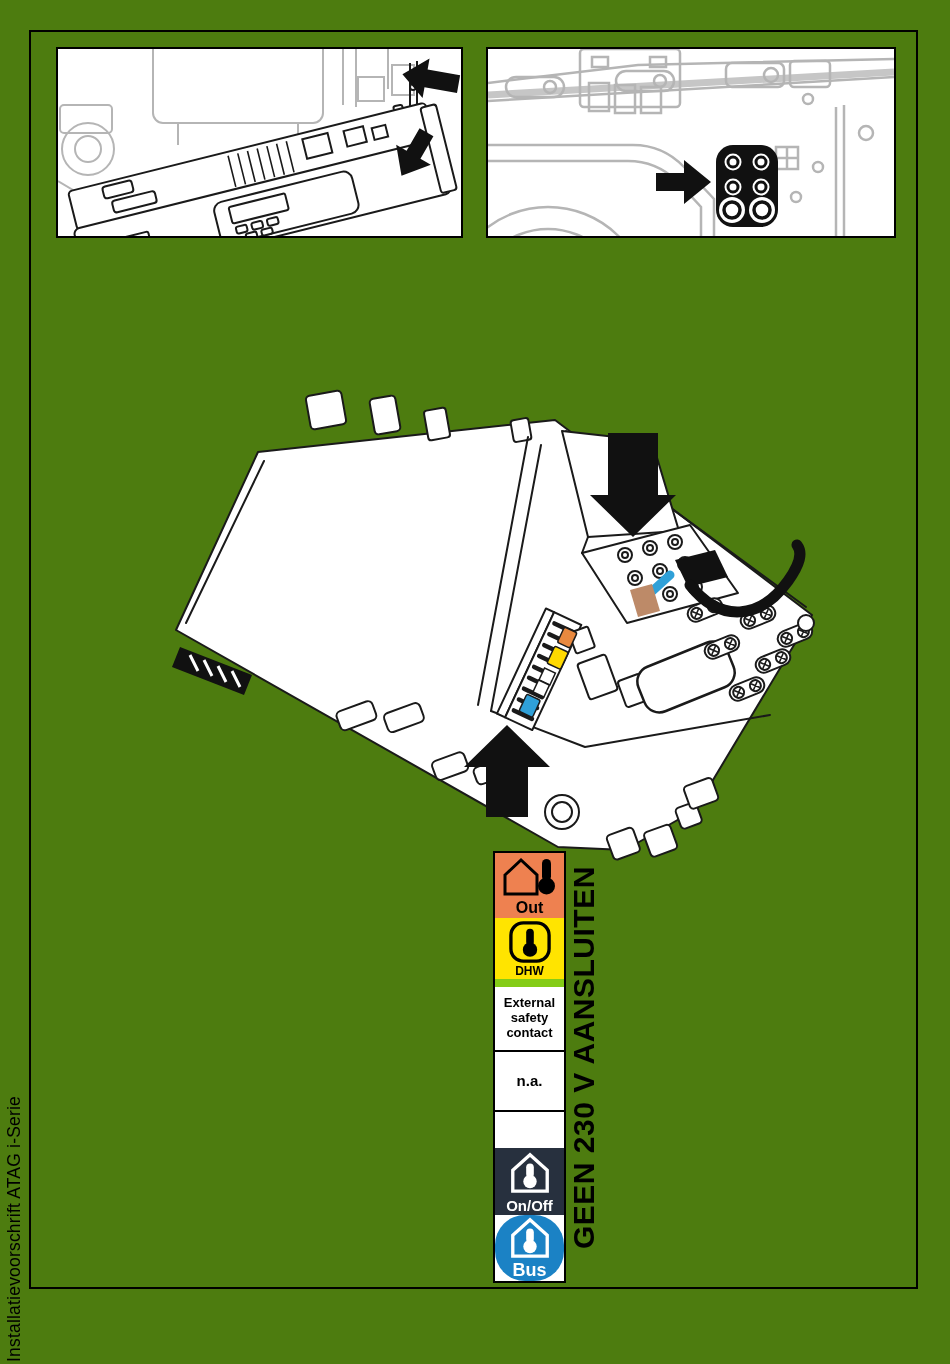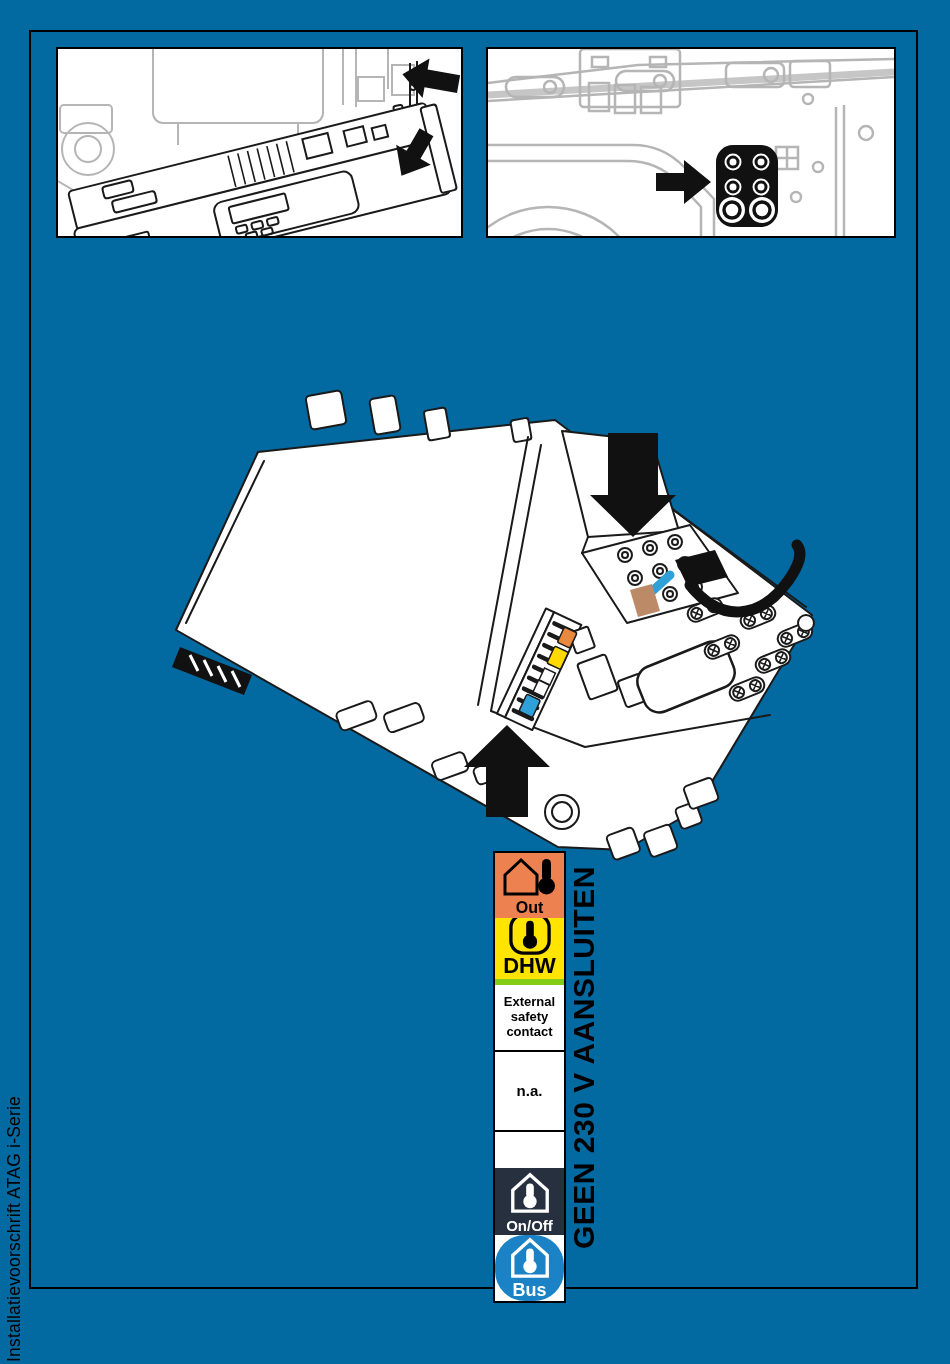--- a/index.html
+++ b/index.html
@@ -1,29 +1,29 @@
 <!DOCTYPE html>
 <html><head>
 <meta charset="utf-8">
 <style>
   html,body{margin:0;padding:0;background:#fff;}
   body{font-family:"Liberation Sans","DejaVu Sans",sans-serif;color:#000;}
-  .page{position:relative;width:950px;height:1364px;background:#0369a1;overflow:hidden;}
+  .page{position:relative;width:950px;height:1364px;background:#4d7c0f;overflow:hidden;}
   .frame{position:absolute;left:29px;top:30px;width:889px;height:1259px;border:2px solid #000;box-sizing:border-box;}
   .panel{position:absolute;border:2px solid #000;box-sizing:border-box;background:#fff;overflow:hidden;}
   .panel-left{left:56px;top:47px;width:407px;height:191px;}
   .panel-right{left:486px;top:47px;width:410px;height:191px;}
   .mainfig{position:absolute;left:130px;top:385px;width:700px;height:485px;}
   svg{display:block;}
   .legend{position:absolute;left:493px;top:851px;width:73px;border:2px solid #000;box-sizing:border-box;background:#fff;}
   .lg-cell{position:relative;width:100%;box-sizing:border-box;display:flex;flex-direction:column;align-items:center;justify-content:flex-end;overflow:hidden;}
   .lg-icon{flex:1 1 auto;display:flex;align-items:center;justify-content:center;width:100%;}
   .lg-label{font-weight:bold;line-height:1;padding-bottom:2px;text-align:center;}
   .lg-text{display:flex;align-items:center;justify-content:center;text-align:center;font-weight:bold;font-size:13px;line-height:1.15;}
-  .b-top{border-top:6px solid #84cc16;}
+  .b-top{border-top:8px solid #84cc16;}
   .b-bot{border-bottom:2px solid #000;}
   .vert{position:absolute;transform-origin:0 0;transform:rotate(-90deg);white-space:nowrap;}
   .warning{font-weight:bold;font-size:30px;letter-spacing:.5px;}
   .margin-note{font-size:17.5px;letter-spacing:.2px;}
 </style>
 </head>
 <body>
 
 <div class="page">
   <div class="frame"></div>
@@ -300,28 +300,28 @@
     </div>
 
     <div class="lg-cell" style="height: 61px; background: rgb(255, 228, 0); color: rgb(0, 0, 0);">
       <div class="lg-icon">
         <svg width="46" height="42" viewBox="0 0 46 44">
           <rect x="3" y="2" width="40" height="40" rx="13" fill="none" stroke="currentColor" stroke-width="3.5"></rect>
           <rect x="19" y="8" width="8" height="18" rx="4" fill="currentColor"></rect>
           <circle cx="23" cy="30" r="7.5" fill="currentColor"></circle>
         </svg>
       </div>
-      <div class="lg-label" style="font-size:22px;">DHW</div>
+      <div class="lg-label" style="font-size:12px;">DHW</div>
     </div>
 
     <div class="lg-cell lg-text b-top b-bot" style="height: 73px; background: rgb(255, 255, 255); color: rgb(0, 0, 0);">
       <div style="width:64px;margin:auto;">External safety contact</div>
     </div>
 
-    <div class="lg-cell lg-text b-bot" style="height: 80px; font-size: 15px; background: rgb(255, 255, 255); color: rgb(0, 0, 0);">
+    <div class="lg-cell lg-text b-bot" style="height: 60px; font-size: 15px; background: rgb(255, 255, 255); color: rgb(0, 0, 0);">
       <div style="margin:auto;">n.a.</div>
     </div>
 
     <div class="lg-cell" style="height: 67px; background: rgb(39, 48, 62); color: rgb(255, 255, 255); margin-top: 36px;">
       <div class="lg-icon">
         <svg width="46" height="44" viewBox="0 0 46 46">
           <path d="M5,20 L23,4 L41,20 V42 H5 Z" fill="none" stroke="currentColor" stroke-width="3.5"></path>
           <rect x="19" y="13" width="8" height="15" rx="4" fill="currentColor"></rect>
           <circle cx="23" cy="32" r="7" fill="currentColor"></circle>
         </svg>

